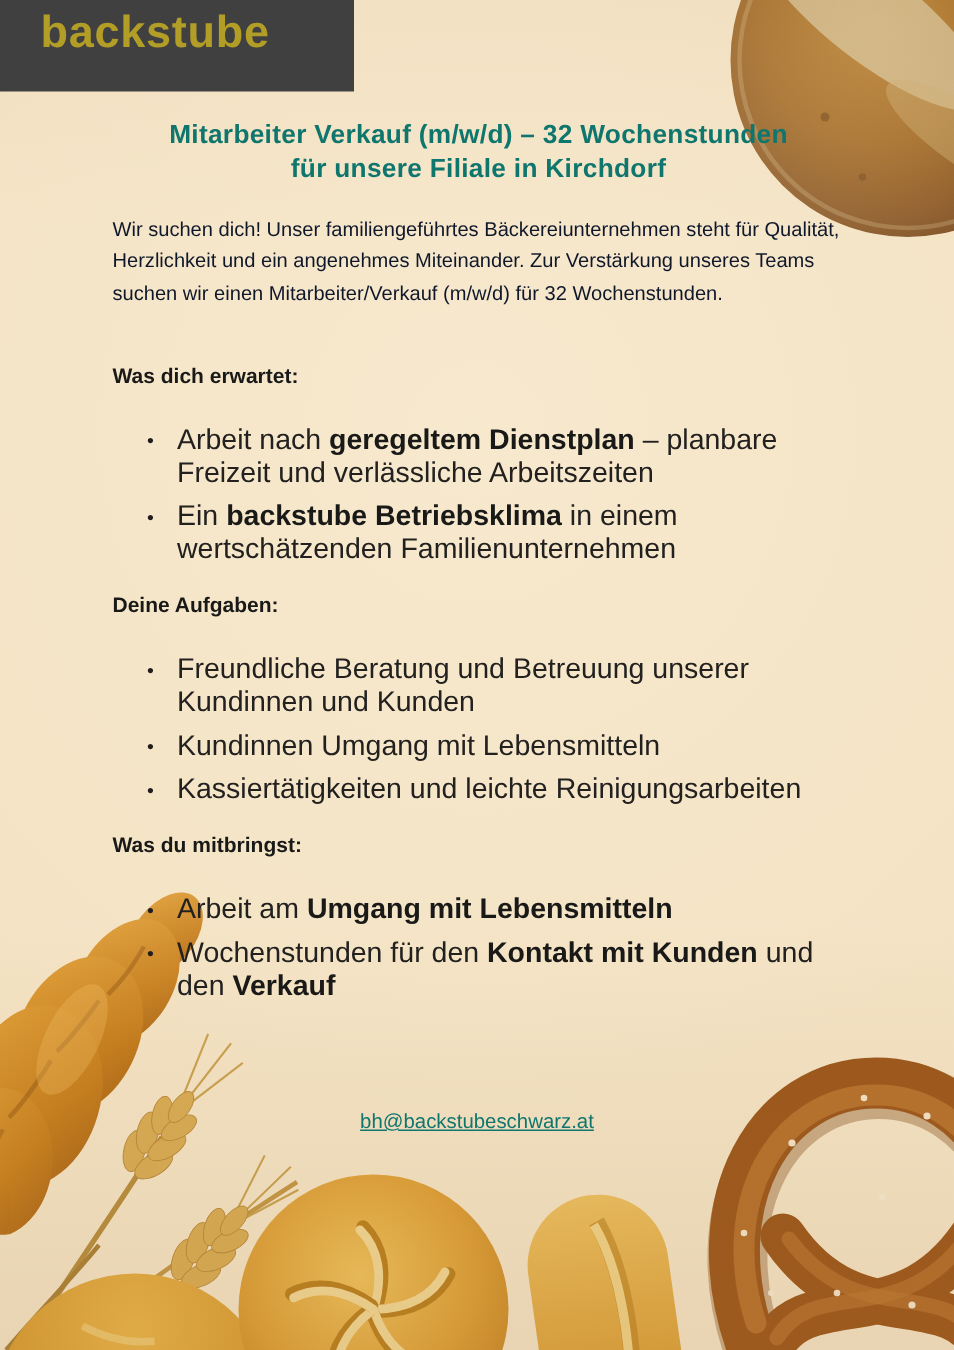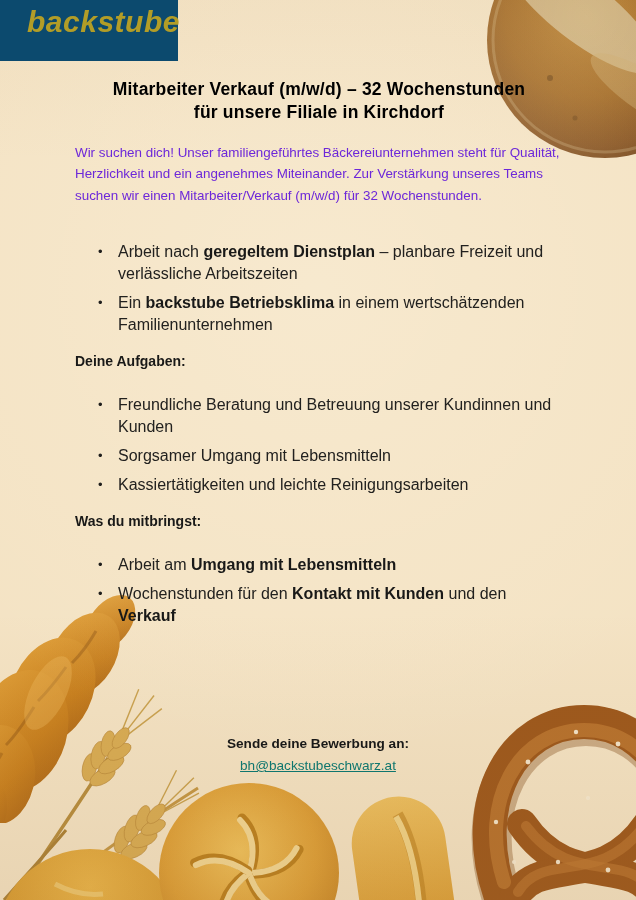--- a/index.html
+++ b/index.html
@@ -7,36 +7,36 @@
        font-family:"Liberation Sans",sans-serif;color:#1f1e1c;position:relative;}
   .page{position:absolute;inset:0;overflow:hidden;}
 
   
   .decor{position:absolute;z-index:1;}
   .vignette{position:absolute;inset:0;z-index:2;pointer-events:none;
     background:radial-gradient(120% 85% at 50% 32%, rgba(255,247,230,0.30), rgba(255,247,230,0) 62%),
                linear-gradient(180deg, rgba(166,122,64,0.05) 0%, rgba(166,122,64,0) 18%, rgba(166,122,64,0) 68%, rgba(150,105,50,0.12) 100%);}
 
   
-  .logo{position:absolute;left:0;top:0;width:178px;height:61px;background:#0c4a6e;
-        z-index:4;box-sizing:border-box;padding:7px 0 0 27px;font-style:italic;}
+  .logo{position:absolute;left:0;top:0;width:236px;height:61px;background:#404040;
+        z-index:4;box-sizing:border-box;padding:7px 0 0 27px;}
   .logo .brand{font-size:30px;font-weight:bold;color:#b29d27;letter-spacing:.5px;line-height:30px;}
   .logo .sub{font-size:18.5px;color:#ffffff;letter-spacing:.6px;line-height:20px;margin-top:-1px;}
 
   
   .content{position:absolute;left:75px;width:488px;top:0;z-index:3;}
   .title{position:absolute;left:-20px;width:528px;top:78px;margin:0;text-align:center;
-         font-size:17.5px;line-height:23px;font-weight:bold;color:#000000;letter-spacing:.2px;}
+         font-size:17.5px;line-height:23px;font-weight:bold;color:#0f766e;letter-spacing:.2px;}
   .intro{position:absolute;top:142px;margin:0;width:100%;
-         font-size:13.4px;line-height:21.4px;color:#6d28d9;}
+         font-size:13.4px;line-height:21.4px;color:#0f172a;}
   .sections{position:absolute;top:241px;width:100%;}
   .sec-h{font-size:14px;font-weight:bold;color:#191918;margin:16px 0 24px 0;line-height:18px;}
   .sec-h:first-child{margin-top:0;}
   ul.blist{list-style:none;margin:0;padding:0;}
-  ul.blist li{position:relative;padding-left:43px;font-size:16px;line-height:22px;
+  ul.blist li{position:relative;padding-left:43px;font-size:19px;line-height:22px;
               color:#22211f;margin-bottom:7px;}
   ul.blist li::before{content:"•";position:absolute;left:23px;top:0;font-size:13px;color:#1f1e1c;}
   .b{font-weight:bold;color:#191918;}
 
   
   .apply{position:absolute;left:0;top:735px;width:636px;text-align:center;z-index:3;}
   .apply .cta{font-size:13.6px;font-weight:bold;color:#191918;line-height:18px;}
   .apply .email{display:inline-block;margin-top:4px;font-size:13.6px;color:#0f766e;
                 text-decoration:underline;cursor:pointer;line-height:18px;}
 </style>
@@ -204,38 +204,38 @@
 
   <main class="content">
     <h1 class="title">
       <span>Mitarbeiter Verkauf (m/w/d) – 32 Wochenstunden</span><br>
       <span>für unsere Filiale in Kirchdorf</span>
     </h1>
 
     <p class="intro">Wir suchen dich! Unser familiengeführtes Bäckereiunternehmen steht für Qualität, Herzlichkeit und ein angenehmes Miteinander. Zur Verstärkung unseres Teams suchen wir einen Mitarbeiter/Verkauf (m/w/d) für 32 Wochenstunden.</p>
 
     <div class="sections">
+      <h2 class="sec-h">Was dich erwartet:</h2>
       <ul class="blist">
           <li><span>Arbeit nach </span><span class="b">geregeltem Dienstplan</span><span> – planbare Freizeit und verlässliche Arbeitszeiten</span></li>
           <li><span>Ein </span><span class="b">backstube Betriebsklima</span><span> in einem wertschätzenden Familienunternehmen</span></li>
         </ul>
 
       <h2 class="sec-h">Deine Aufgaben:</h2>
       <ul class="blist">
           <li><span>Freundliche Beratung und Betreuung unserer Kundinnen und Kunden</span></li>
-          <li><span>Sorgsamer Umgang mit Lebensmitteln</span></li>
+          <li><span>Kundinnen Umgang mit Lebensmitteln</span></li>
           <li><span>Kassiertätigkeiten und leichte Reinigungsarbeiten</span></li>
         </ul>
 
       <h2 class="sec-h">Was du mitbringst:</h2>
       <ul class="blist">
           <li><span>Arbeit am </span><span class="b">Umgang mit Lebensmitteln</span></li>
           <li><span>Wochenstunden für den </span><span class="b">Kontakt mit Kunden</span><span> und den </span><span class="b">Verkauf</span></li>
         </ul>
     </div>
   </main>
 
   <footer class="apply">
-    <div class="cta">Sende deine Bewerbung an:</div>
     <a class="email">bh@backstubeschwarz.at</a>
   </footer>
 
 </div>
 
 </body></html>

